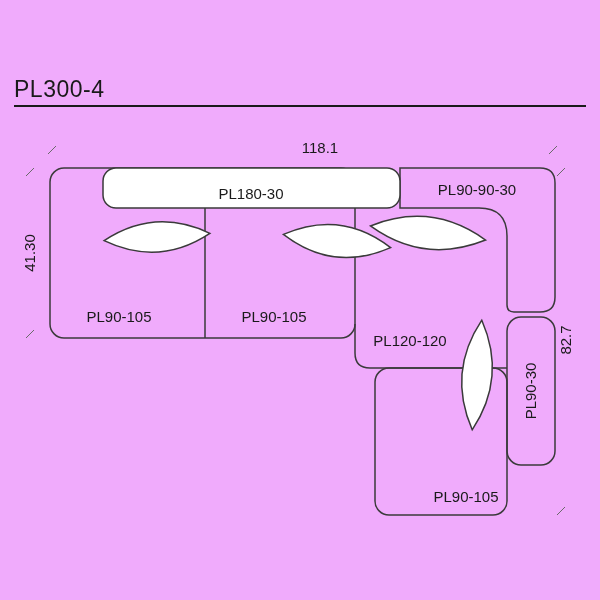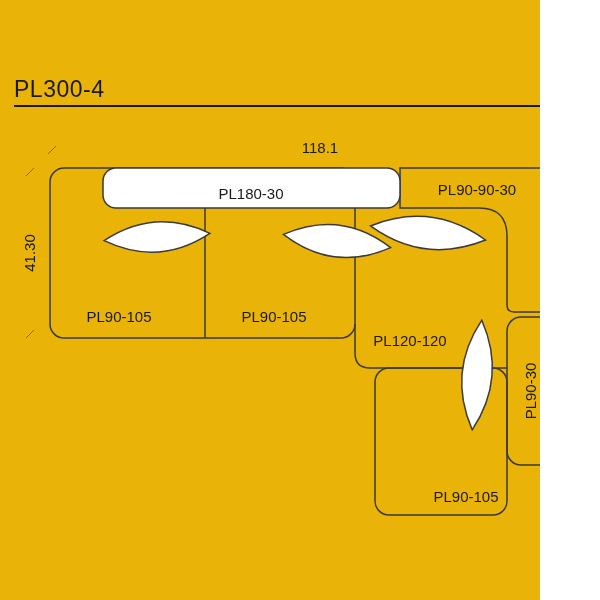--- a/index.html
+++ b/index.html
@@ -2,23 +2,23 @@
 <html><head>
 <meta charset="utf-8">
 <style>
   html, body {
     margin: 0;
     padding: 0;
     background: #ffffff;
   }
   .canvas {
     position: relative;
-    width: 540px;
+    width: 600px;
     height: 600px;
-    background: #eab308;
+    background: #f0abfc;
     font-family: "Liberation Sans", sans-serif;
     overflow: hidden;
   }
   svg text {
     font-family: "Liberation Sans", sans-serif;
     fill: #1a1a1a;
   }
   .outline {
     fill: none;
     stroke: #3a3a3a;

